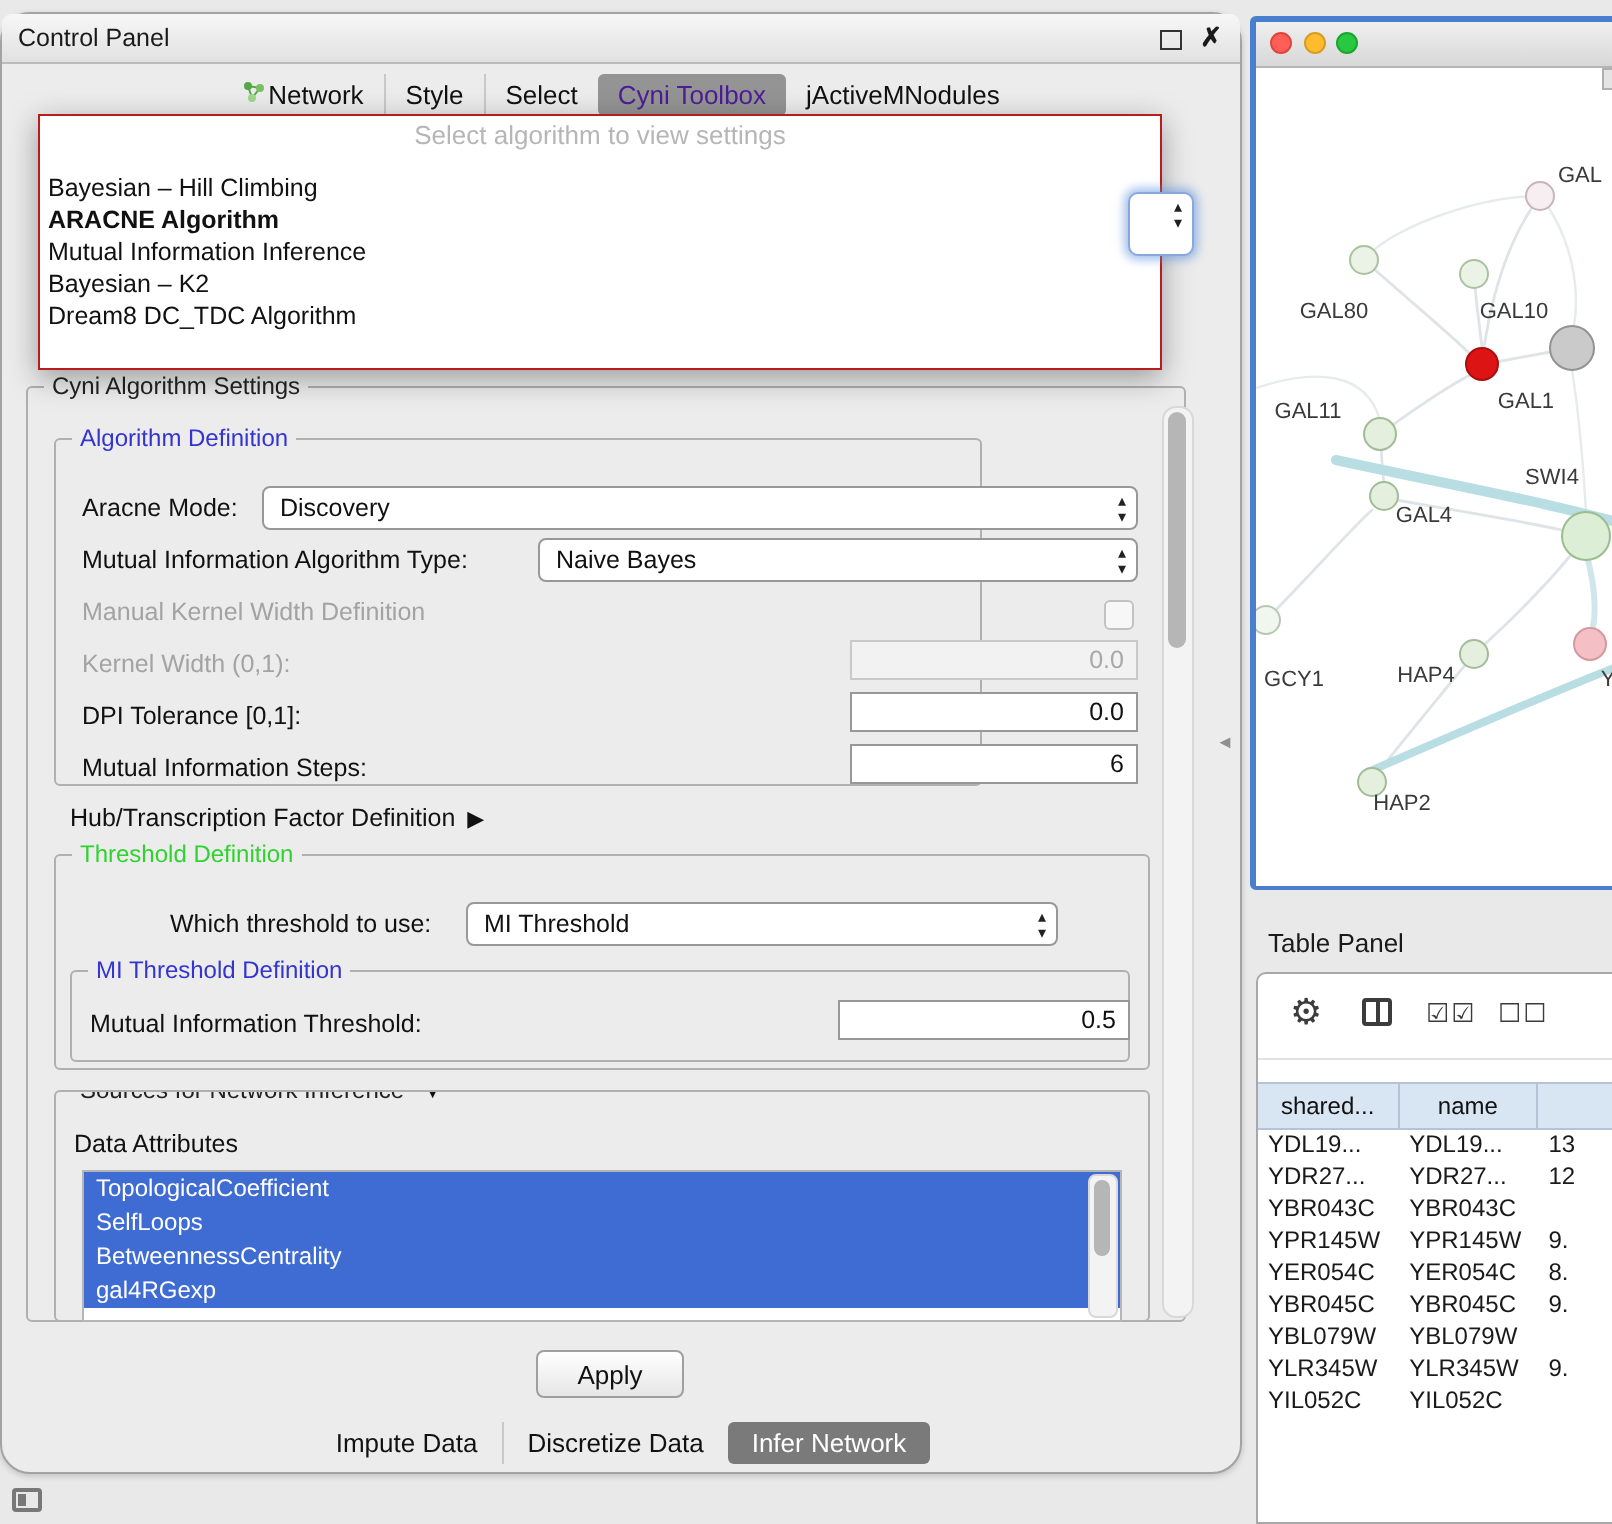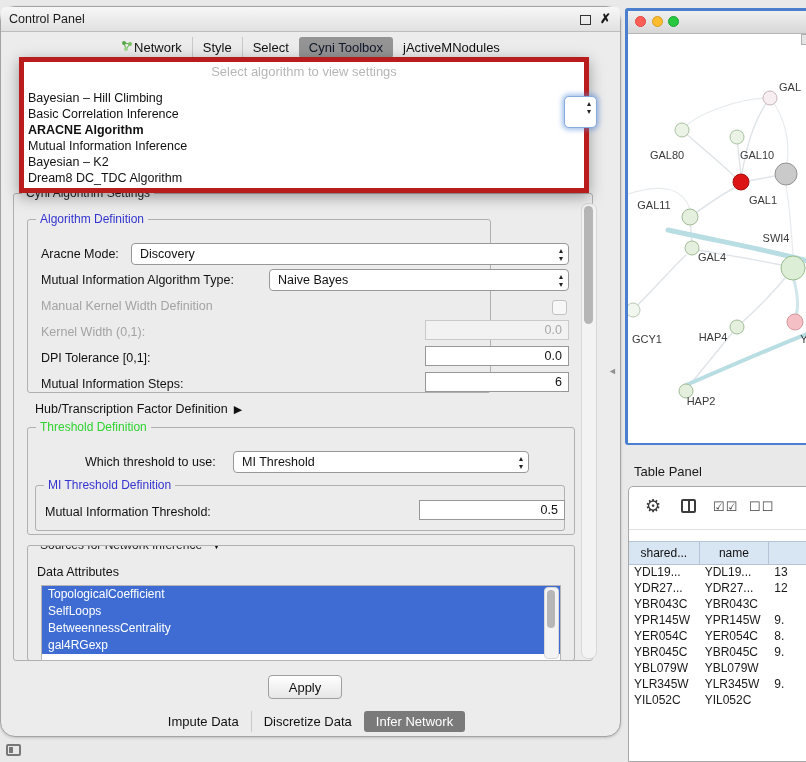--- a/index.html
+++ b/index.html
@@ -12,21 +12,21 @@
   .cp-title{position:absolute;left:0;top:0;right:0;height:24px;
       background:linear-gradient(#f7f7f7,#e1e1e1);border-bottom:1px solid #bcbcbc;border-radius:5px 5px 0 0}
   .cp-title-text{position:absolute;left:8px;top:5px;font-size:12.5px;color:#1a1a1a}
   .cp-float{position:absolute;right:29px;top:8px;width:9px;height:8px;border:1.5px solid #333}
   .cp-close{position:absolute;right:9px;top:4px;font-size:13px;font-weight:bold;color:#1a1a1a}
 
   .cp-tabs{position:absolute;left:0;right:0;top:28px;height:24px;display:flex;justify-content:center;
       align-items:center;font-size:13px}
   .cp-tab{padding:3px 10px;border-left:1px solid #c9c9c9;display:flex;align-items:flex-end;gap:1px;white-space:nowrap}
   .cp-tab:first-child{border-left:none}
-  .cp-tab.sel{background:var(--tab-sel,#949494);color:#0f172a;border-radius:3px;border-left:none}
+  .cp-tab.sel{background:var(--tab-sel,#949494);color:#4c1d95;border-radius:3px;border-left:none}
   .cp-tab.sel + .cp-tab{border-left:none}
 
   
   .group{position:absolute;border:1px solid #b0b0b0;border-radius:3px;box-sizing:border-box}
   .legend{position:absolute;top:-8px;left:8px;background:#ececec;padding:0 4px;font-size:12px;white-space:nowrap;color:#222}
   .legend.blue{color:var(--legend-blue,#3434cf)}
   .legend.green{color:var(--legend-green,#2fd32f)}
   .lbl{position:absolute;font-size:12.5px;font-weight:normal;color:#111;white-space:nowrap}
   .lbl.dis{color:#a3a3a3}
 
@@ -51,21 +51,21 @@
       background:linear-gradient(#ffffff,#e6e6e6);font-size:13px;display:flex;align-items:center;justify-content:center}
 
   .cp-btabs{position:absolute;left:0;right:0;top:702px;height:24px;display:flex;justify-content:center;
       align-items:center;font-size:13px}
   .cp-btab{padding:3px 12px;border-left:1px solid #c9c9c9;white-space:nowrap}
   .cp-btab:first-child{border-left:none}
   .cp-btab.sel{background:var(--btab-sel,#7a7a7a);color:#fff;border-radius:3px;border-left:none}
 
   
   .popup{position:absolute;left:18px;top:50px;width:560px;height:126px;background:#fff;
-      border:5px solid #b91c1c;box-shadow:0 4px 14px rgba(0,0,0,.35);z-index:50}
+      border:1px solid #b91c1c;box-shadow:0 4px 14px rgba(0,0,0,.35);z-index:50}
   .popup-ph{height:20px;line-height:20px;text-align:center;color:#b6b6b6;font-size:13px}
   .popup-items{margin-top:8px}
   .popup-item{height:16px;line-height:16px;font-size:12.5px;padding-left:4px;color:#111;white-space:nowrap}
   .popup-item.sel{font-weight:bold}
   .focus-frag{position:absolute;left:563px;top:89px;width:31px;height:30px;background:#fff;
       border:1px solid #89a9dc;border-radius:5px;box-shadow:0 0 5px 2px rgba(90,140,220,.55);z-index:60}
 
   
   .net-win{position:absolute;left:625px;top:8px;width:190px;height:437px;border:3px solid var(--net-blue,#4a7ecf);
       border-radius:3px;background:#fff;box-sizing:border-box}
@@ -140,21 +140,20 @@
     <span class="frag-arr">
       <span>▴</span>
         <span>▾</span>
     </span>
   </div>
 
   <div class="popup">
     <div class="popup-ph">Select algorithm to view settings</div>
     <div class="popup-items" id="ddItems">
         <div class="popup-item">Bayesian – Hill Climbing</div>
-        <div class="popup-item">Basic Correlation Inference</div>
         <div class="popup-item sel">ARACNE Algorithm</div>
         <div class="popup-item">Mutual Information Inference</div>
         <div class="popup-item">Bayesian – K2</div>
         <div class="popup-item">Dream8 DC_TDC Algorithm</div>
       </div>
   </div>
 
   <div class="group" style="left:12px;top:186px;width:580px;height:468px">
     <span class="legend">Cyni Algorithm Settings</span>
   </div>

